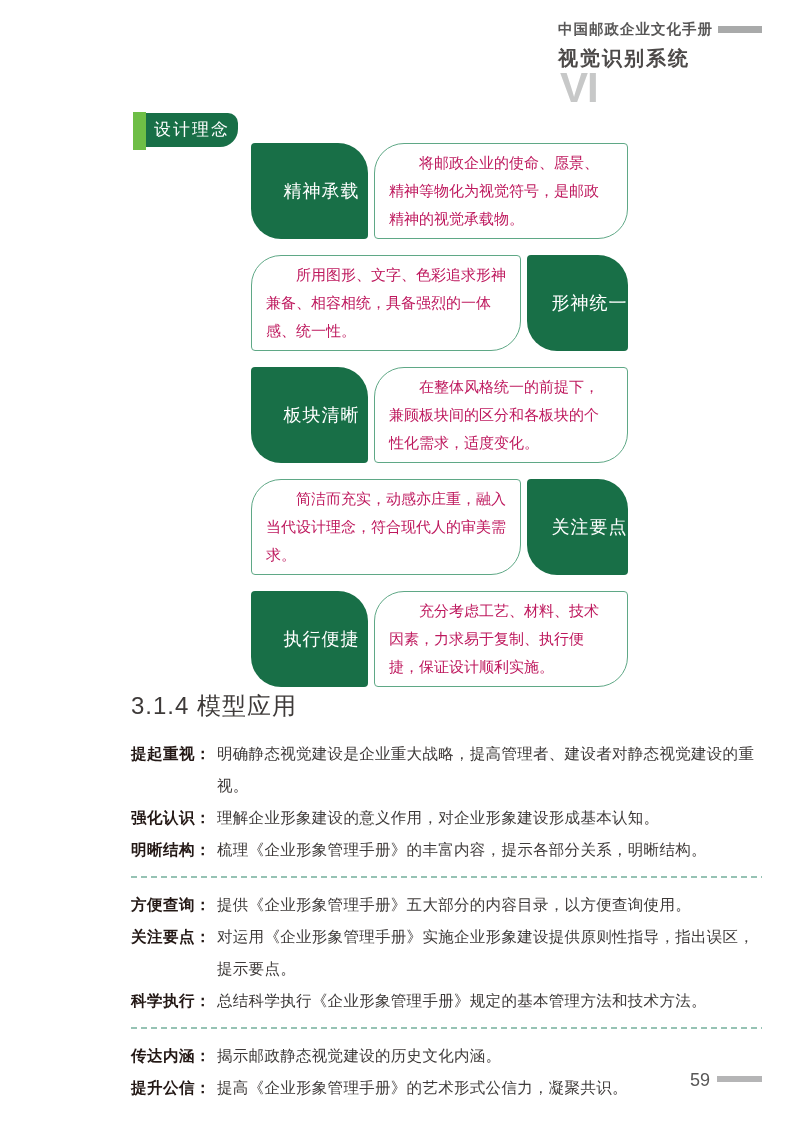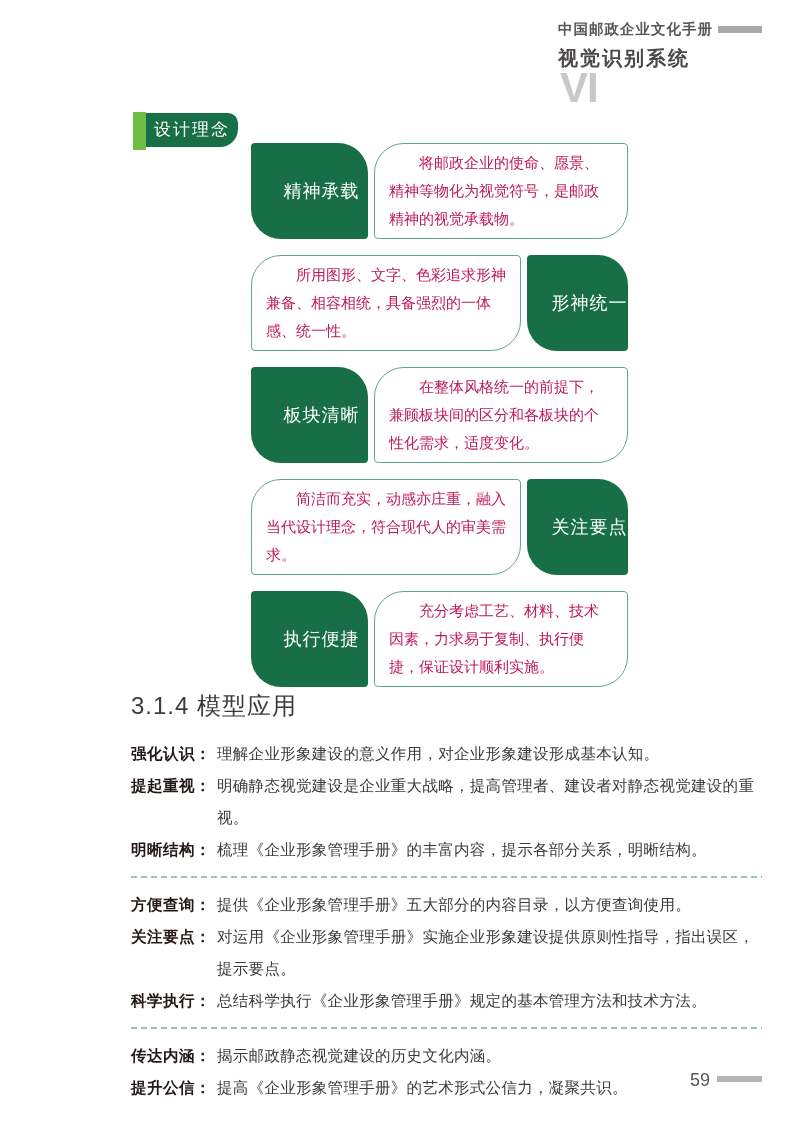--- a/index.html
+++ b/index.html
@@ -129,26 +129,26 @@
   </div>
 
   <div class="section">
     <div class="section-heading">
       <span>3.1.4</span>
       <span>模型应用</span>
     </div>
 
     <div class="item-group">
       <div class="item">
+        <span class="item-label">提起重视：</span>
+        <span class="item-text">明确静态视觉建设是企业重大战略，提高管理者、建设者对静态视觉建设的重视。</span>
+      </div>
+      <div class="item">
         <span class="item-label">强化认识：</span>
         <span class="item-text">理解企业形象建设的意义作用，对企业形象建设形成基本认知。</span>
-      </div>
-      <div class="item">
-        <span class="item-label">提起重视：</span>
-        <span class="item-text">明确静态视觉建设是企业重大战略，提高管理者、建设者对静态视觉建设的重视。</span>
       </div>
       <div class="item">
         <span class="item-label">明晰结构：</span>
         <span class="item-text">梳理《企业形象管理手册》的丰富内容，提示各部分关系，明晰结构。</span>
       </div>
     </div>
 
     <hr class="divider">
 
     <div class="item-group">

